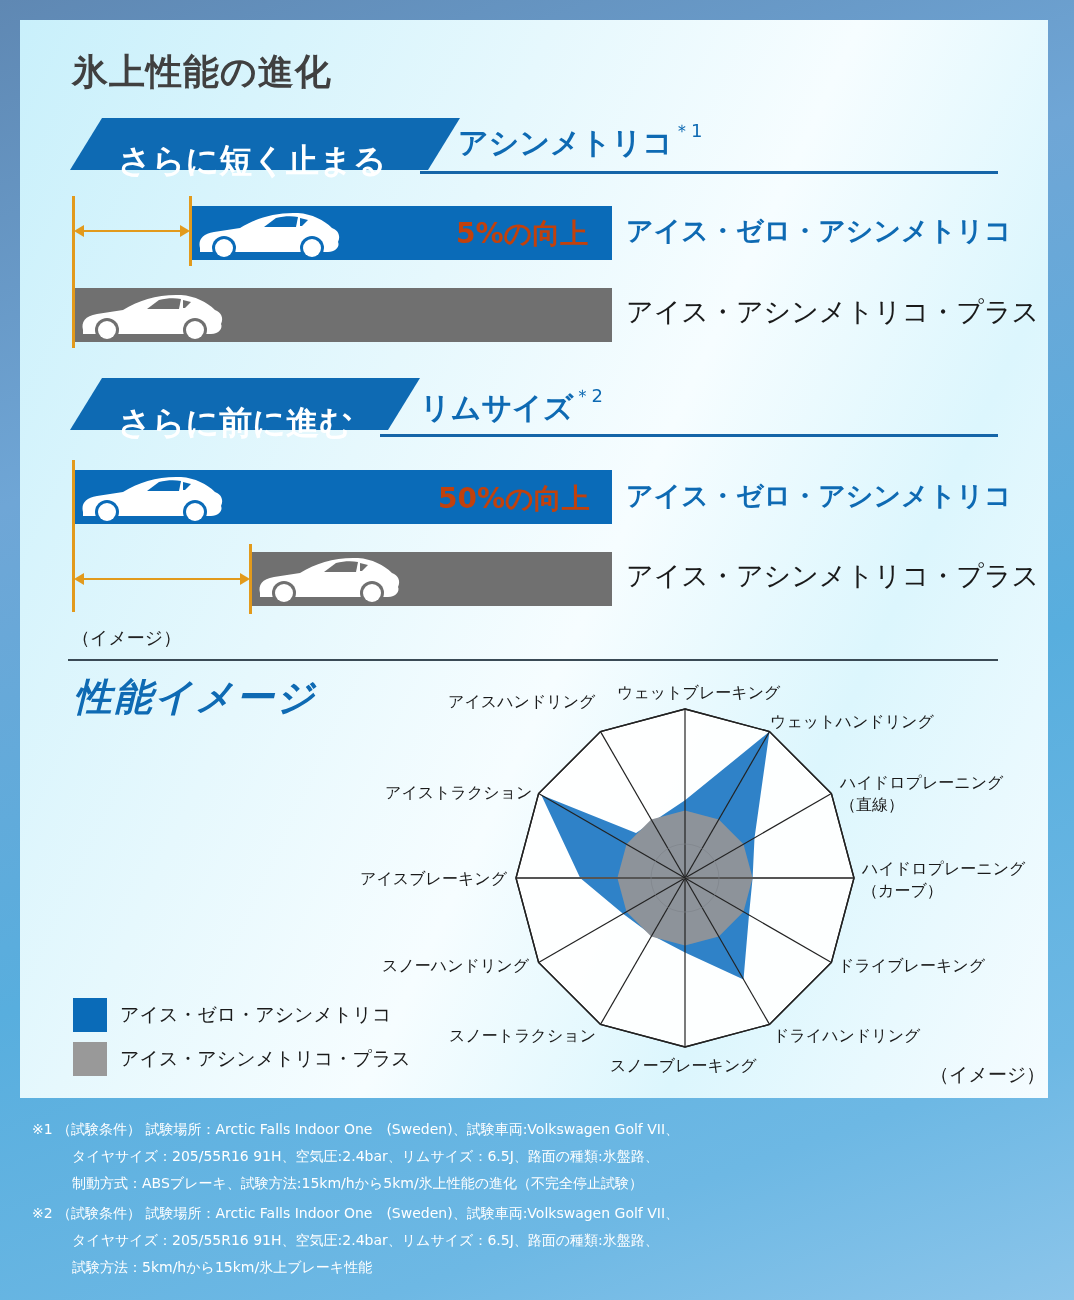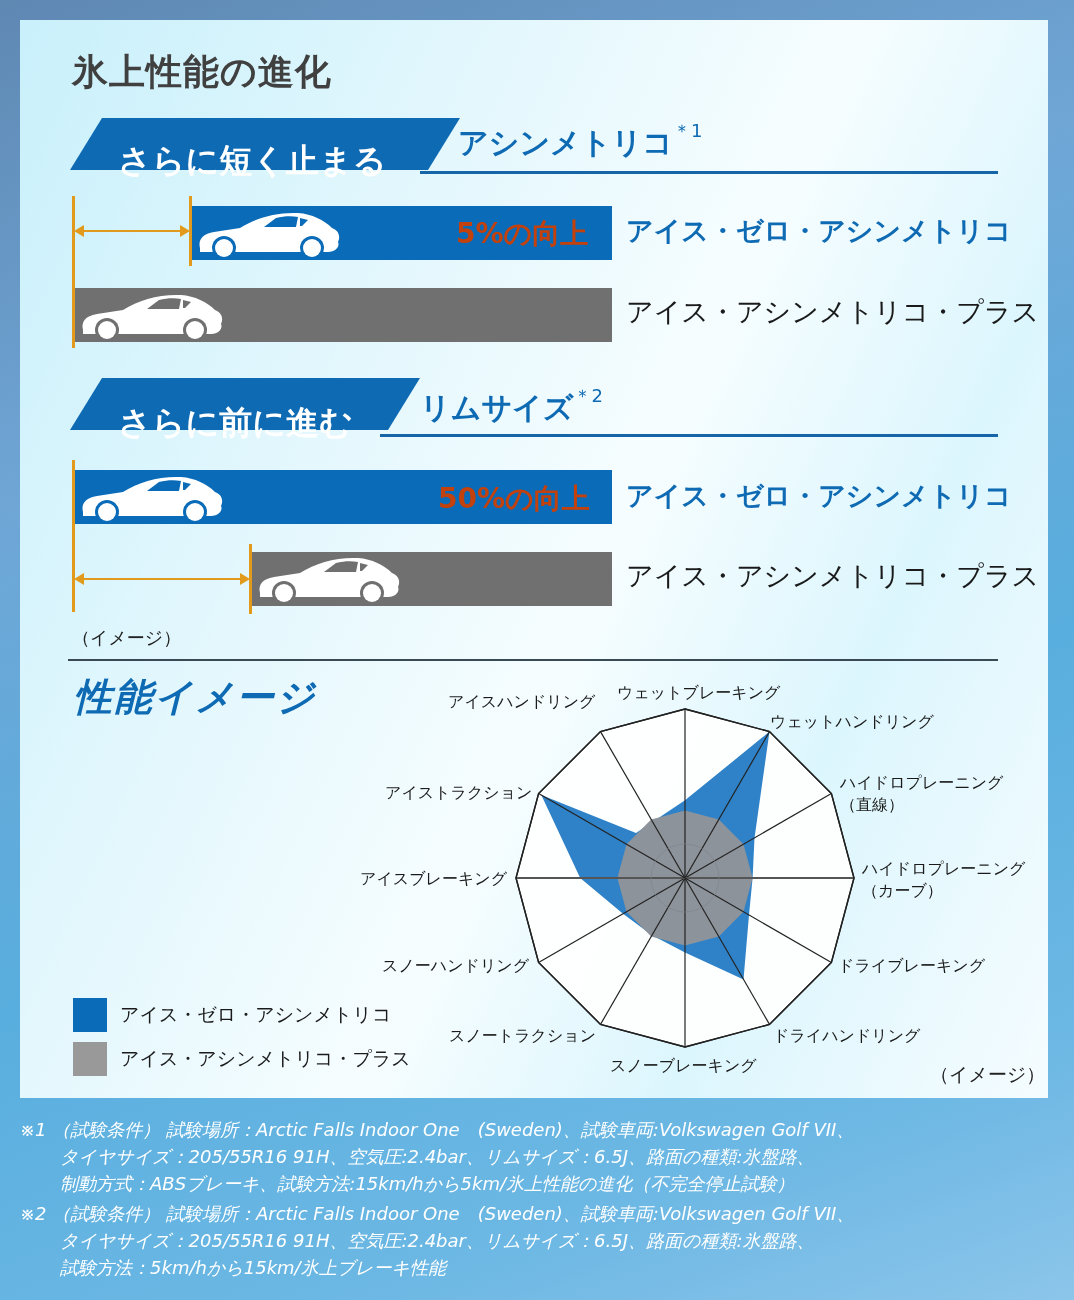--- a/index.html
+++ b/index.html
@@ -46,21 +46,21 @@
   }
   .arrow::before { left: -2px; border-right: 10px solid #e29a1c; }
   .arrow::after { right: -2px; border-left: 10px solid #e29a1c; }
   .car { position: absolute; width: 148px; height: 50px; }
   .note-small { position: absolute; font-size: 18px; color: #222; }
   .divider { position: absolute; height: 2px; background: #3a4a55; }
   .perf-title { left: 74px; top: 672px; font-size: 38px; font-weight: bold; color: #0e6ab3; font-style: italic; letter-spacing: 2px; }
   .radar-label { position: absolute; font-size: 16px; color: #1a1a1a; white-space: nowrap; line-height: 22px; }
   .legend-swatch { position: absolute; width: 34px; height: 34px; }
   .legend-label { position: absolute; font-size: 19px; color: #1a1a1a; white-space: nowrap; }
-  .footnote { position: absolute; left: 20px; font-size: 18px; color: #ffffff; line-height: 27px; white-space: nowrap; font-style: italic; }
+  .footnote { position: absolute; left: 32px; font-size: 14px; color: #ffffff; line-height: 27px; white-space: nowrap; }
   .footnote .indent { padding-left: 40px; display: block; }
 </style>
 </head>
 <body>
 
 <svg width="0" height="0" style="position:absolute">
   <defs>
     <symbol id="car-shape" viewBox="0 0 148 50">
       <path d="M6 38 C4 30 8 24 20 22 L46 18 C62 8 82 2 104 3 C118 4 130 10 138 18 C144 20 147 26 144 32 C146 36 142 42 134 42 L6 42 Z" fill="#ffffff"></path>
       <path d="M70 17 L82 8 C90 6 98 6 104 7 L102 17 Z" fill="currentColor"></path>

